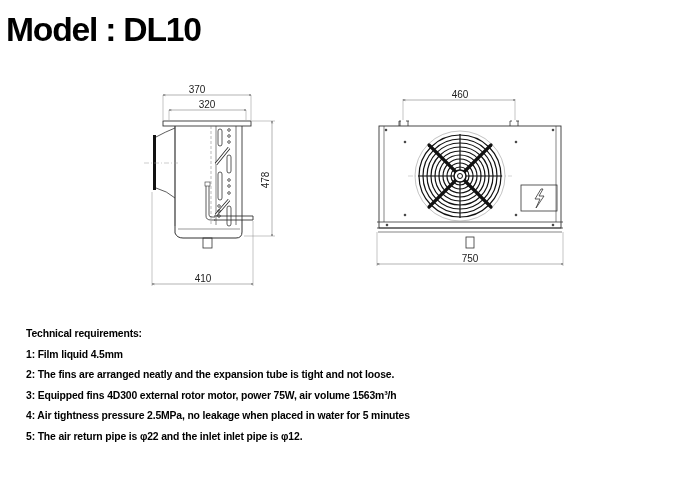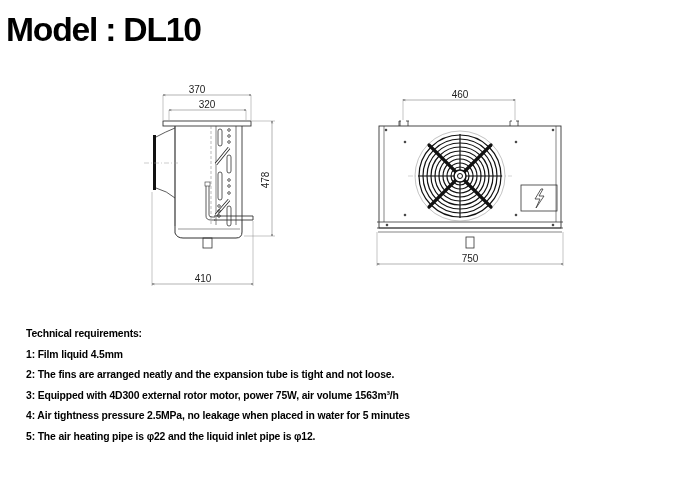--- a/index.html
+++ b/index.html
@@ -152,16 +152,16 @@
   </g>
 
   <text class="dim" x="460" y="98" text-anchor="middle">460</text>
   <text class="dim" x="470" y="262" text-anchor="middle">750</text>
 </svg>
 
 <div class="reqs">
   <div>Technical requirements:</div>
   <div>1: Film liquid 4.5mm</div>
   <div>2: The fins are arranged neatly and the expansion tube is tight and not loose.</div>
-  <div>3: Equipped with 4D300 external rotor motor, power 75W, air volume 1563m³/h</div>
+  <div>3: Equipped fins 4D300 external rotor motor, power 75W, air volume 1563m³/h</div>
   <div>4: Air tightness pressure 2.5MPa, no leakage when placed in water for 5 minutes</div>
-  <div>5: The air heating pipe is φ22 and the liquid inlet pipe is φ12.</div>
+  <div>5: The air return pipe is φ22 and the inlet inlet pipe is φ12.</div>
 </div>
 
 </body></html>

